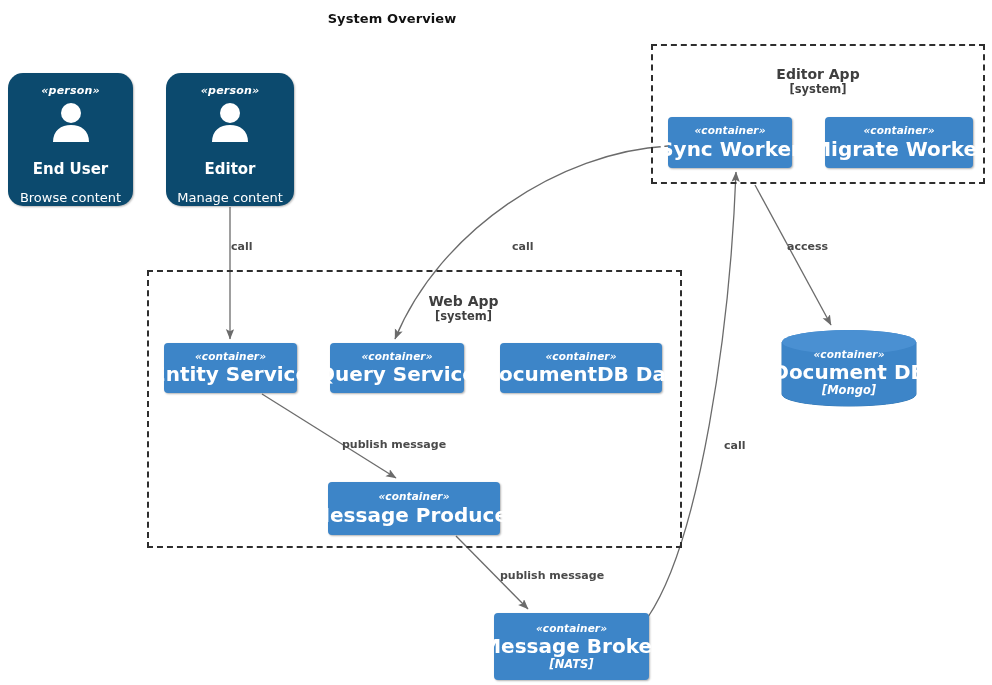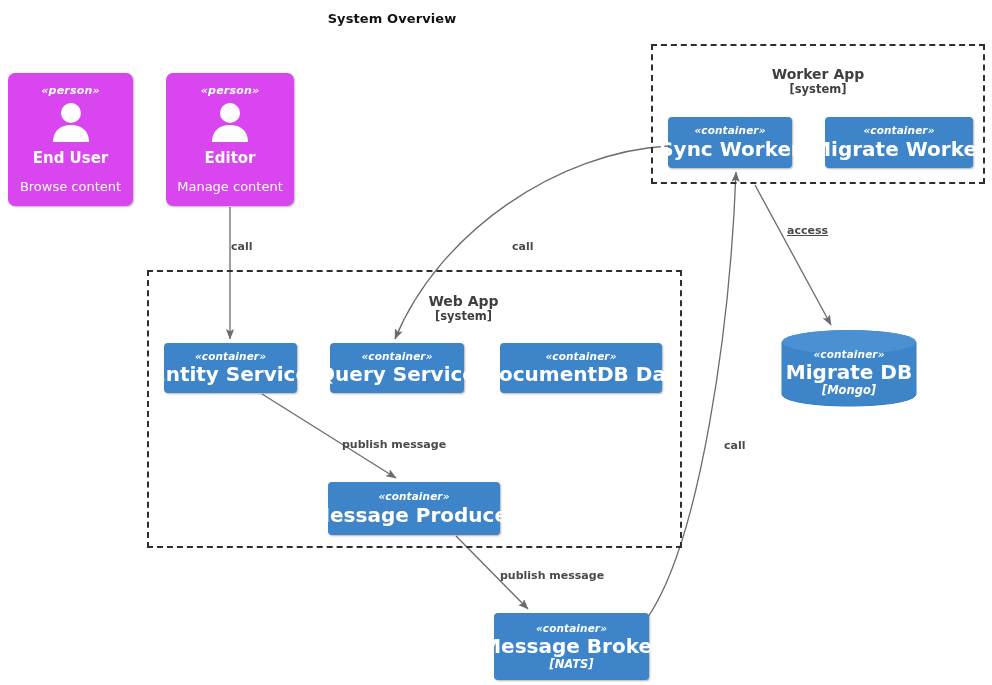--- a/index.html
+++ b/index.html
@@ -36,22 +36,22 @@
     text-align: center;
     font-size: 13px;
     font-weight: bold;
     color: #121212;
     letter-spacing: 0.1px;
   }
 
   
   .person-node {
     position: absolute;
-    background: #d946ef;
-    border-radius: 7px;
+    background: #0c4a6e;
+    border-radius: 15px;
     box-sizing: border-box;
     display: flex;
     flex-direction: column;
     align-items: center;
     color: #ffffff;
     box-shadow: 1px 1px 2px rgba(0,0,0,0.28);
   }
   .person-stereotype {
     font-size: 11px;
     font-style: italic;
@@ -61,21 +61,21 @@
     letter-spacing: 0.2px;
   }
   .person-glyph {
     margin-top: 6px;
     width: 42px;
     height: 40px;
   }
   .person-name {
     font-size: 15px;
     font-weight: bold;
-    margin-top: 8px;
+    margin-top: 19px;
     line-height: 1.1;
   }
   .person-desc {
     font-size: 13px;
     font-weight: normal;
     margin-top: 13px;
     line-height: 1.1;
   }
 
   
@@ -188,21 +188,21 @@
         <path d="M 668 146 C 560 152 440 230 395 339" marker-end="url(#arrowhead)"></path>
         <path d="M 755 185 L 831 325" marker-end="url(#arrowhead)"></path>
         <path d="M 262 394 L 396 478" marker-end="url(#arrowhead)"></path>
         <path d="M 456 536 L 528 609" marker-end="url(#arrowhead)"></path>
         <path d="M 648 617 C 700 540 730 330 736 172" marker-end="url(#arrowhead)"></path>
       </g>
   </svg>
 
   <div class="boundary" style="left:651px; top:44px; width:334px; height:140px;"></div>
   <div class="boundary-label" style="left:651px; top:66px; width:334px;">
-    <div class="b-name">Worker App</div>
+    <div class="b-name">Editor App</div>
     <div class="b-type">[system]</div>
   </div>
 
   <div class="boundary" style="left:147px; top:270px; width:535px; height:278px;"></div>
   <div class="boundary-label" style="left:147px; top:293px; width:633px;">
     <div class="b-name">Web App</div>
     <div class="b-type">[system]</div>
   </div>
 
   <div class="person-node" style="left:8px; top:73px; width:125px; height:133px;">
@@ -264,25 +264,25 @@
   <div class="db-node" style="left:781px; top:329px; width:136px; height:78px;">
     <svg width="136" height="78" viewBox="0 0 136 78" xmlns="http://www.w3.org/2000/svg">
       <path d="M1 13 L1 65 C1 72 31 77 68 77 C105 77 135 72 135 65 L135 13 Z" fill="#3277b4"></path>
       <ellipse cx="68" cy="13" rx="67" ry="12" fill="#3d85c8"></ellipse>
       <path d="M1 13 L1 65 C1 72 31 77 68 77 C105 77 135 72 135 65 L135 13" fill="none" stroke="#3277b4" stroke-width="1"></path>
       <path d="M1 13 L1 65 C1 72 31 77 68 77 C105 77 135 72 135 65 L135 13 Z" fill="#3d85c8"></path>
       <ellipse cx="68" cy="13" rx="67" ry="12" fill="#4a90d2"></ellipse>
     </svg>
     <div class="db-text">
       <div class="container-stereotype">«container»</div>
-      <div class="container-name">Migrate DB</div>
+      <div class="container-name">Document DB</div>
       <div class="container-tech">[Mongo]</div>
     </div>
   </div>
 
   <div class="edge-label" style="left:231px; top:241px;">call</div>
   <div class="edge-label" style="left:512px; top:241px;">call</div>
-  <div class="edge-label" style="left:787px; top:225px;text-decoration:underline;">access</div>
+  <div class="edge-label" style="left:787px; top:241px;">access</div>
   <div class="edge-label" style="left:342px; top:439px;">publish message</div>
   <div class="edge-label" style="left:500px; top:570px;">publish message</div>
   <div class="edge-label" style="left:724px; top:440px;">call</div>
 
 </div>
 
 </body></html>

